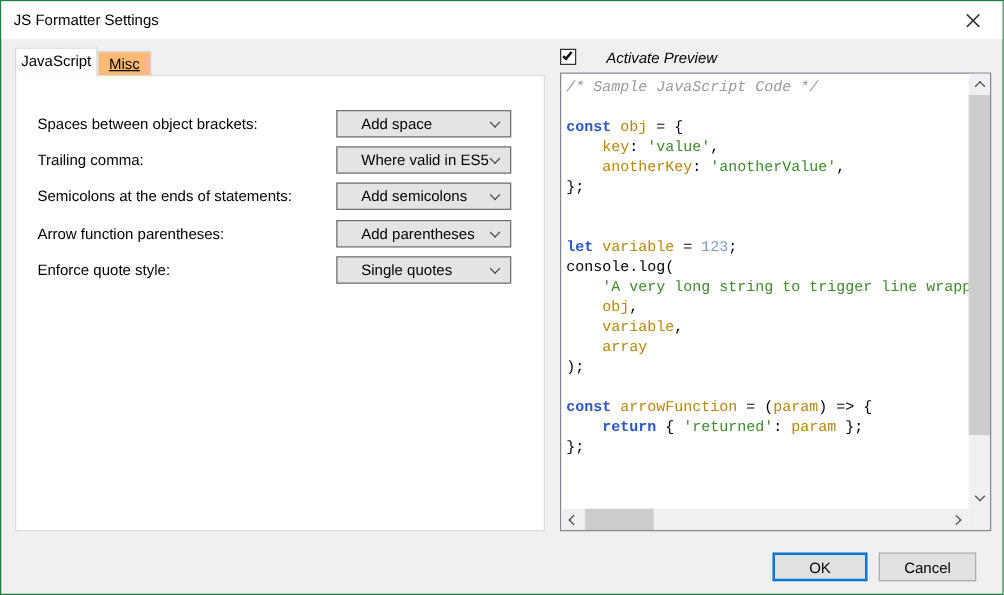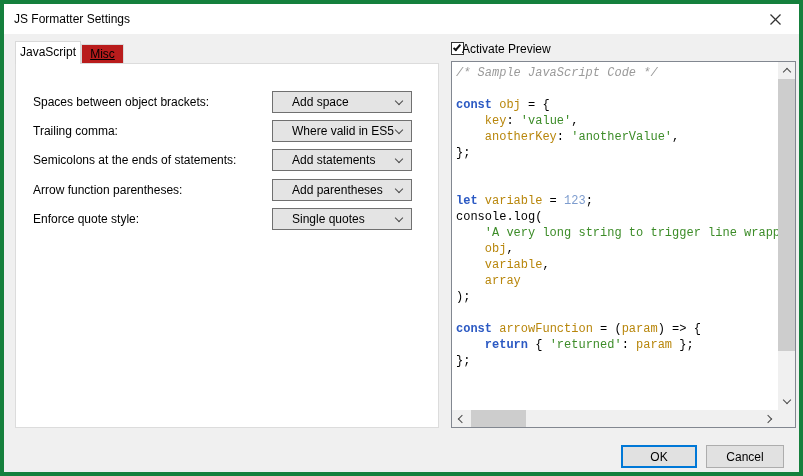--- a/index.html
+++ b/index.html
@@ -1,32 +1,32 @@
 <!DOCTYPE html>
 <html><head>
 <meta charset="utf-8">
 <style>
   * { margin:0; padding:0; box-sizing:border-box; }
   html,body { background:#cfcfcf; }
   body { font-family:"Liberation Sans", sans-serif; }
 
   .dialog { position:relative; width:803px; height:476px; background:#f0f0f0;
-            border:4px solid #15803d; overflow:hidden; }
+            border:1px solid #15803d; overflow:hidden; }
 
   
   .titlebar { position:absolute; top:0; left:0; right:0; height:30px; background:#ffffff; }
   .title-text { position:absolute; left:10px; top:8px; font-size:12px; color:#000; }
   .close-btn { position:absolute; right:8px; top:4px; width:32px; height:22px;
                display:flex; align-items:center; justify-content:center; cursor:default; }
 
   
   .tab { position:absolute; font-size:12px; color:#000; text-align:center; }
   .tab-active { left:11px; top:37px; width:66px; height:23px; background:#fff;
                 border:1px solid #d9d9d9; border-bottom:none; z-index:3; line-height:21px; }
-  .tab-inactive { left:77px; top:40px; width:43px; height:20px; background:#b91c1c;
+  .tab-inactive { left:77px; top:40px; width:43px; height:20px; background:#fdba74;
                   border:1px solid #d9d9d9; border-bottom:none; z-index:1; line-height:18px;text-decoration:underline; }
 
   .tab-page { position:absolute; left:11px; top:59px; width:424px; height:365px;
               background:#fff; border:1px solid #dcdcdc; z-index:2; }
 
   
   .form-row { position:absolute; left:0; width:100%; height:22px; }
   .flabel { position:absolute; left:17px; top:4px; font-size:12px; color:#000; white-space:nowrap; }
   .combo { position:absolute; left:256px; top:0; width:140px; height:22px; background:#e4e4e4;
            border:1px solid #707070; font-size:12px; color:#000; cursor:default; }
@@ -34,21 +34,21 @@
   .chev { display:inline-block; width:6px; height:6px; border-right:1px solid #4a4a4a;
           border-bottom:1px solid #4a4a4a; }
   .chev-down { transform:rotate(45deg); }
   .combo .chev { position:absolute; right:9px; top:6px; }
 
   
   .checkbox { position:absolute; left:447px; top:38px; width:13px; height:13px;
               background:#fff; border:1px solid #333; }
   .checkmark { position:absolute; left:3px; top:0px; width:4px; height:8px;
                border-right:2px solid #111; border-bottom:2px solid #111; transform:rotate(40deg); }
-  .checkbox-label { position:absolute; left:458px; top:38px; font-size:12px; color:#000; }
+  .checkbox-label { position:absolute; left:484px; top:38px; font-size:12px; color:#000;font-style:italic; }
 
   .code-box { position:absolute; left:447px; top:57px; width:345px; height:367px;
               background:#fff; border:1px solid #828790; }
   .code-area { position:absolute; left:0; top:0; right:17px; bottom:17px; overflow:hidden;
                padding:3px 0 13px 4px; font-family:"Liberation Mono", monospace;
                font-size:12px; line-height:16px; }
   .code-line { white-space:pre; height:16px; }
   .tok-pl  { color:#000000; }
   .tok-kw  { color:#2b59c3; font-weight:bold; }
   .tok-id  { color:#b8860b; }
@@ -110,21 +110,21 @@
       <span class="flabel">Trailing comma:</span>
       <div class="combo">
         <span class="combo-value">Where valid in ES5</span>
         <span class="chev chev-down"></span>
       </div>
     </div>
 
     <div class="form-row" style="top:85px">
       <span class="flabel">Semicolons at the ends of statements:</span>
       <div class="combo">
-        <span class="combo-value">Add statements</span>
+        <span class="combo-value">Add semicolons</span>
         <span class="chev chev-down"></span>
       </div>
     </div>
 
     <div class="form-row" style="top:115px">
       <span class="flabel">Arrow function parentheses:</span>
       <div class="combo">
         <span class="combo-value">Add parentheses</span>
         <span class="chev chev-down"></span>
       </div>

